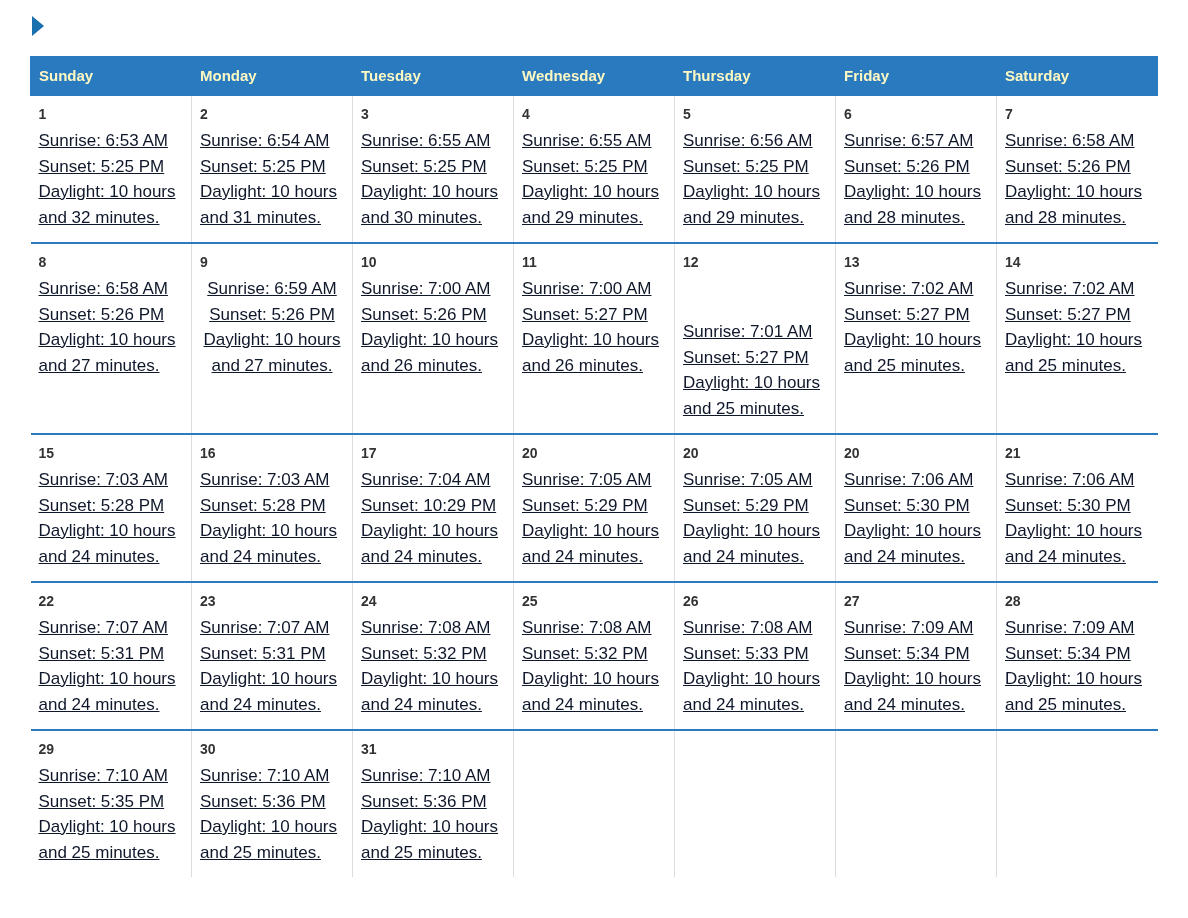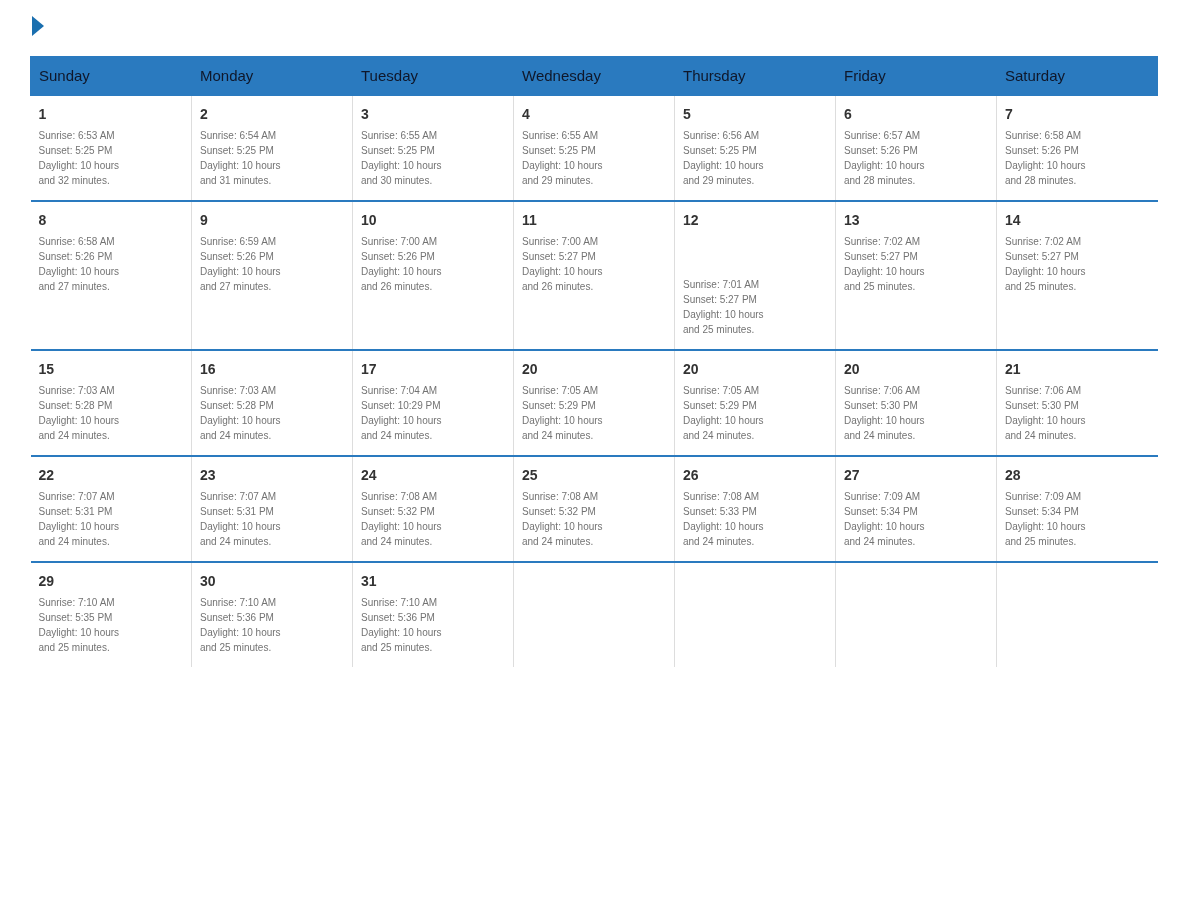--- a/index.html
+++ b/index.html
@@ -57,23 +57,23 @@
       color: #555;
       margin-top: 4px;
     }
     table {
       width: 100%;
       border-collapse: collapse;
       table-layout: fixed;
     }
     thead tr th {
       background-color: #2a7abf;
-      color: #0f172a;
+      color: #fef9c3;
       font-size: 15px;
-      font-weight: normal;
+      font-weight: bold;
       padding: 10px 8px;
       text-align: left;
       border: 1px solid #2a7abf;
       margin-top: 12px;
     }
     tbody tr {
       border-top: 2px solid #2a7abf;
     }
     tbody tr td {
       vertical-align: top;
@@ -86,22 +86,23 @@
     tbody tr td:last-child {
       border-right: none;
     }
     .day-num {
       font-size: 14px;
       font-weight: bold;
       display: block;
       margin-bottom: 3px;
     }
     .day-info {
-      color: #737373;
-      font-size: 10px;
+      color: #0f172a;
+      font-size: 17px;
+      text-decoration: underline;
     }
   </style>
 </head>
 <body>
 
 <div class="header">
   <div class="logo">
     <div class="logo-top">
       <span></span>
       <div class="logo-arrow"></div>
@@ -181,21 +182,21 @@
       <tr>
         <td>
           <span class="day-num">8</span>
           <div class="day-info" style="white-space: pre-line;">Sunrise: 6:58 AM
 Sunset: 5:26 PM
 Daylight: 10 hours
 and 27 minutes.</div>
         </td>
         <td>
           <span class="day-num">9</span>
-          <div class="day-info" style="white-space: pre-line;">Sunrise: 6:59 AM
+          <div class="day-info" style="white-space: pre-line; text-align: center;">Sunrise: 6:59 AM
 Sunset: 5:26 PM
 Daylight: 10 hours
 and 27 minutes.</div>
         </td>
         <td>
           <span class="day-num">10</span>
           <div class="day-info" style="white-space: pre-line;">Sunrise: 7:00 AM
 Sunset: 5:26 PM
 Daylight: 10 hours
 and 26 minutes.</div>

